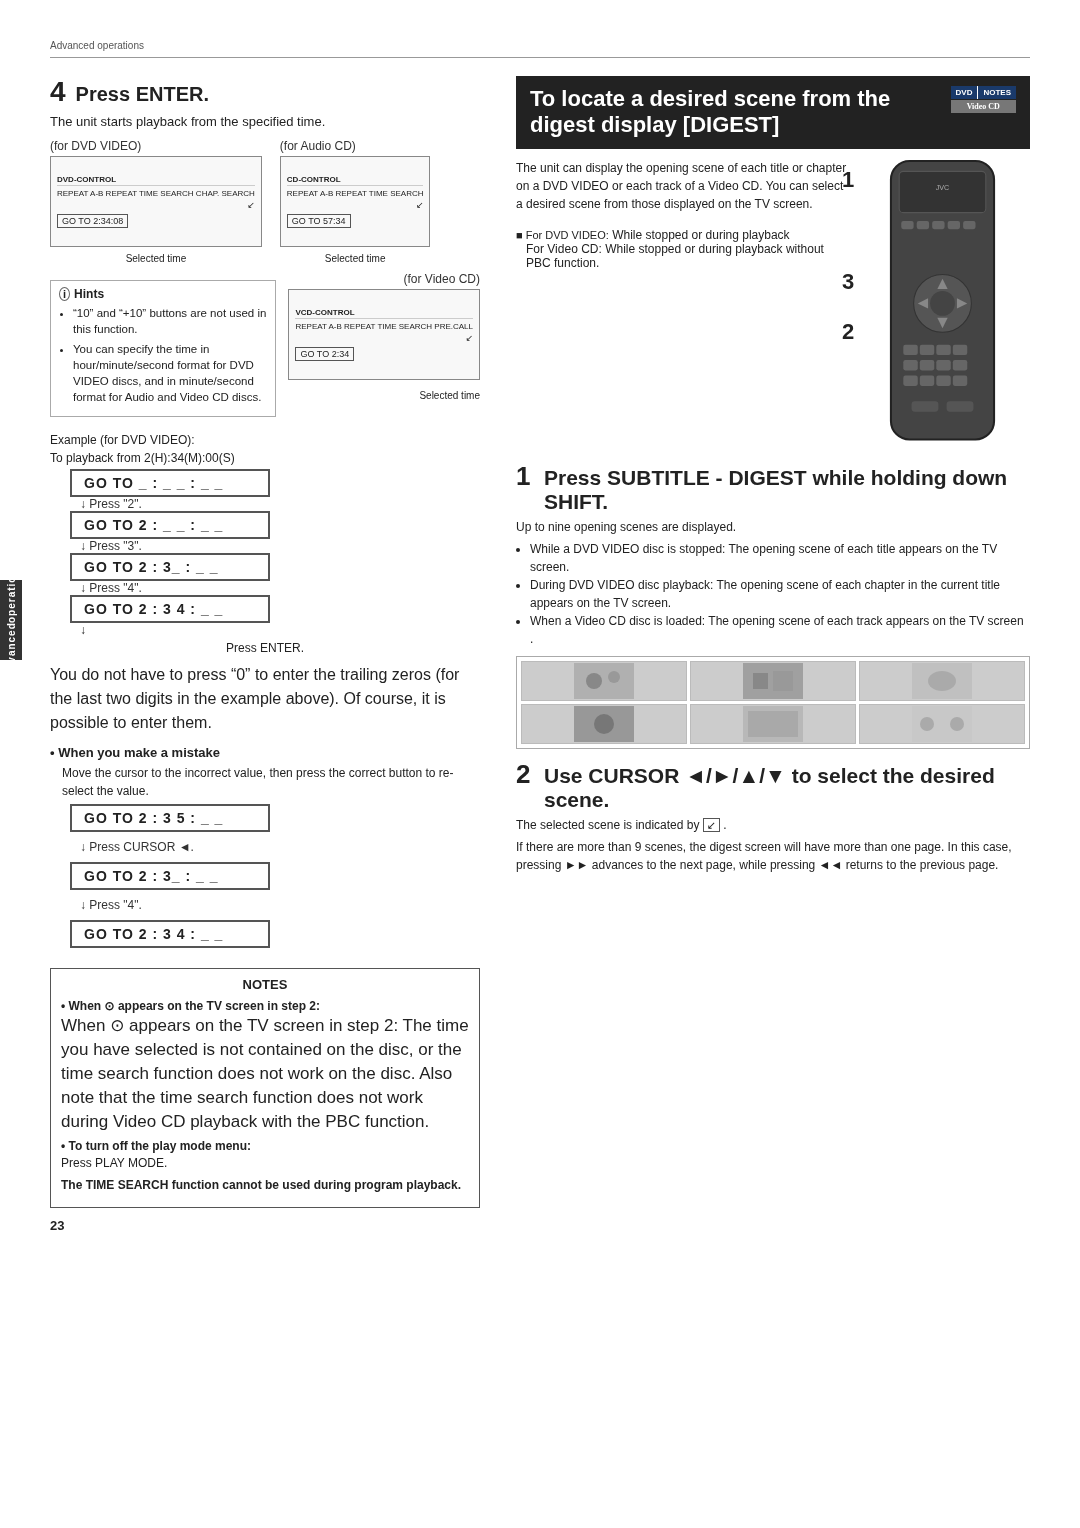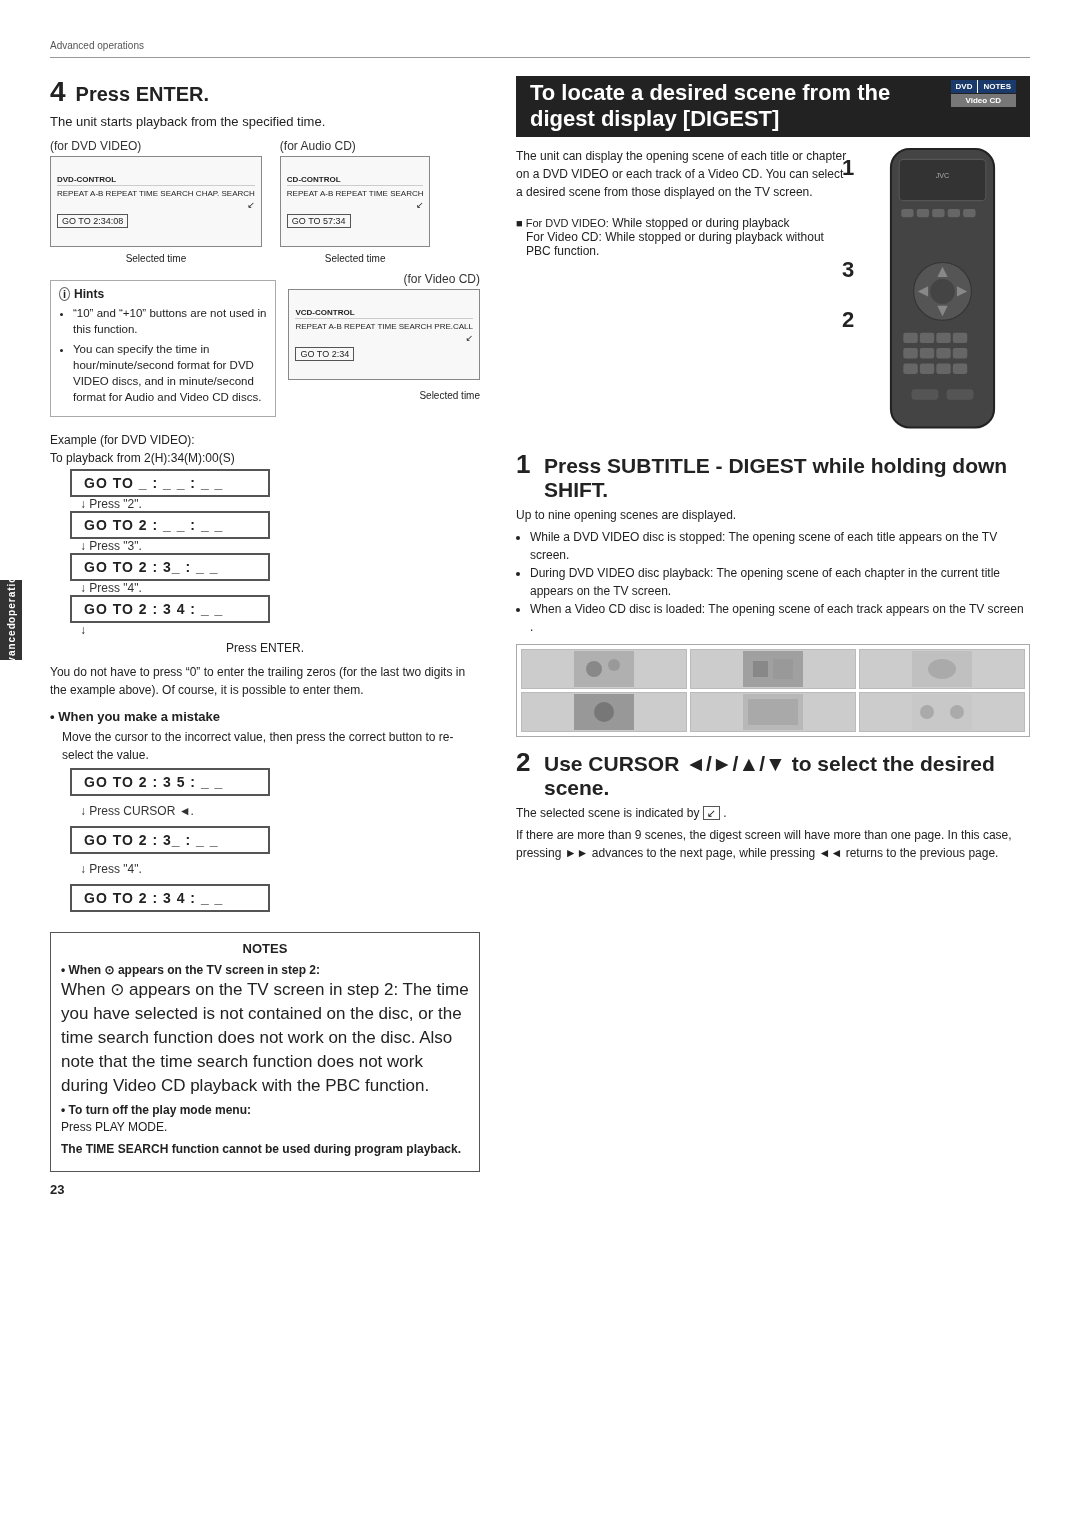--- a/index.html
+++ b/index.html
@@ -124,21 +124,21 @@
       font-size: 12px;
       color: #333;
       margin-left: 10px;
     }
     .press-enter {
       font-size: 12px;
       text-align: center;
       margin-top: 2px;
     }
     .body-text {
-      font-size: 12px;
+      font-size: 16px;
       line-height: 1.5;
       margin: 8px 0;
     }
     .subsection-title {
       font-size: 13px;
       font-weight: bold;
       margin: 10px 0 4px 0;
     }
     .body-text-indent {
       font-size: 12px;
@@ -197,21 +197,21 @@
       letter-spacing: 1px;
       height: 80px;
       display: flex;
       align-items: center;
       justify-content: center;
     }
     
     .right-header {
       background: #222;
       color: #fff;
-      padding: 4px 14px;
+      padding: 10px 14px;
       margin-bottom: 10px;
       border-radius: 0;
     }
     .right-header-title {
       font-size: 22px;
       font-weight: bold;
       line-height: 1.2;
     }
     .right-intro {
       font-size: 12px;
@@ -441,21 +441,21 @@
     <div class="right-col">
 
       <div class="right-header">
         <div style="display:flex; justify-content:space-between; align-items:flex-start;">
           <div class="right-header-title">To locate a desired scene from the digest display [DIGEST]</div>
           <div style="display:flex; flex-direction:column; gap:1px; margin-left:10px; flex-shrink:0;">
             <div style="display:flex; flex-direction:row;">
               <div style="background:#1a3a6b; color:#fff; font-size:8px; font-weight:bold; padding:2px 5px;">DVD</div>
               <div style="background:#1a3a6b; color:#fff; font-size:8px; font-weight:bold; padding:2px 5px; border-left:1px solid #fff;">NOTES</div>
             </div>
-            <div style="background:#777; color:#fff; font-size:8px; font-weight:bold; padding:2px 5px; text-align:center;">Video CD</div>
+            <div style="background:#777; color:#fff; font-size:8px; font-weight:bold; padding:2px 5px; text-align:center;font-family:Liberation Serif, serif;">Video CD</div>
           </div>
         </div>
       </div>
 
       <div style="display:flex; flex-direction:row; gap:10px;">
         <div style="flex:1;">
           <div class="right-intro">The unit can display the opening scene of each title or chapter on a DVD VIDEO or each track of a Video CD. You can select a desired scene from those displayed on the TV screen.</div>
 
           <div style="margin: 15px 0; font-size:12px;">
             <div>

